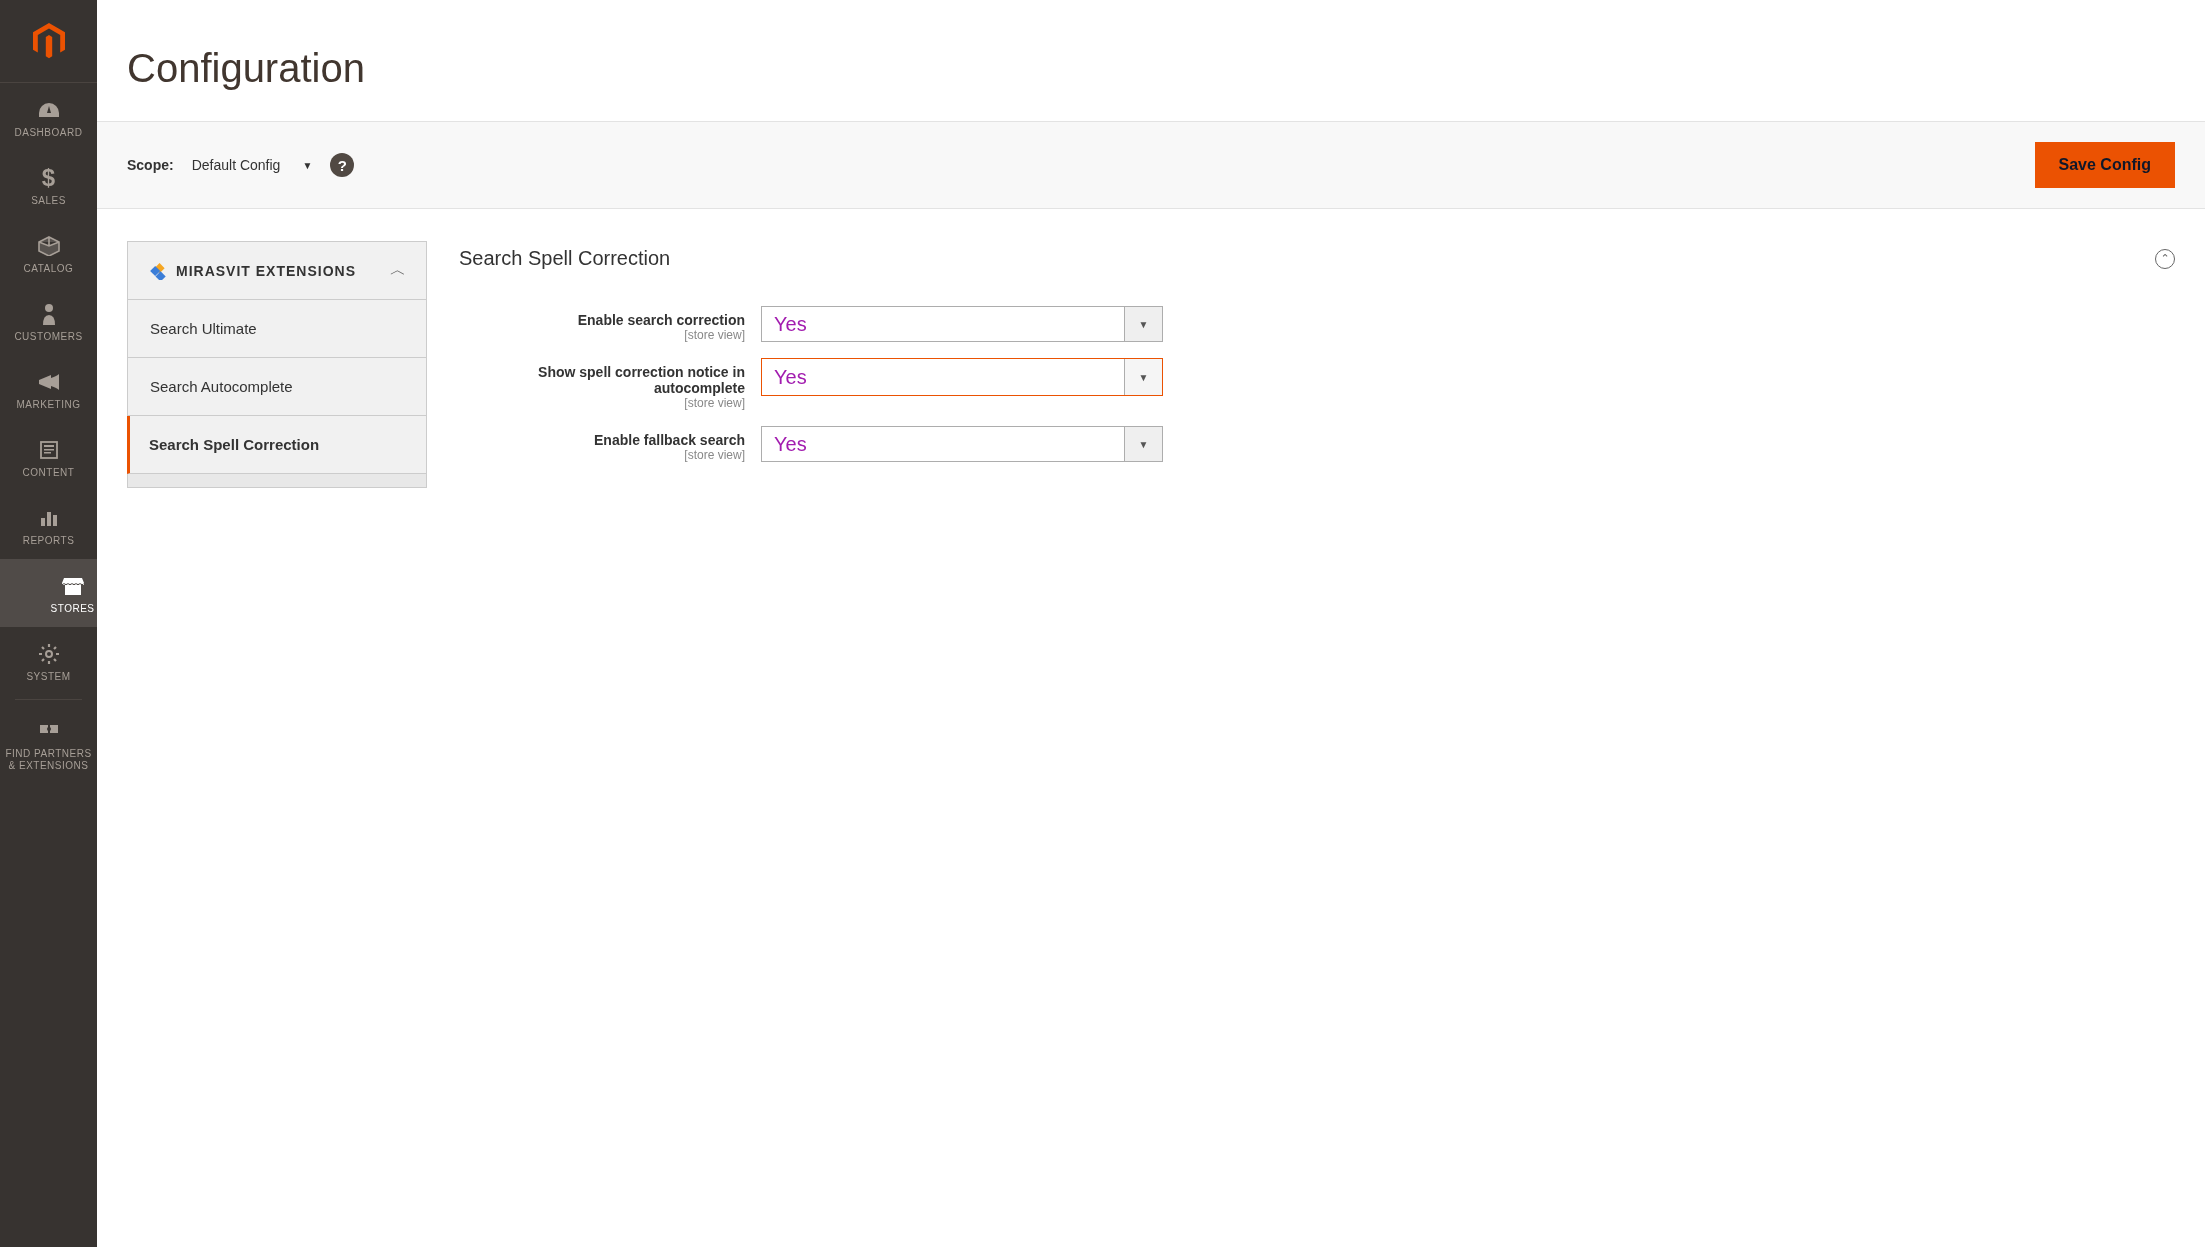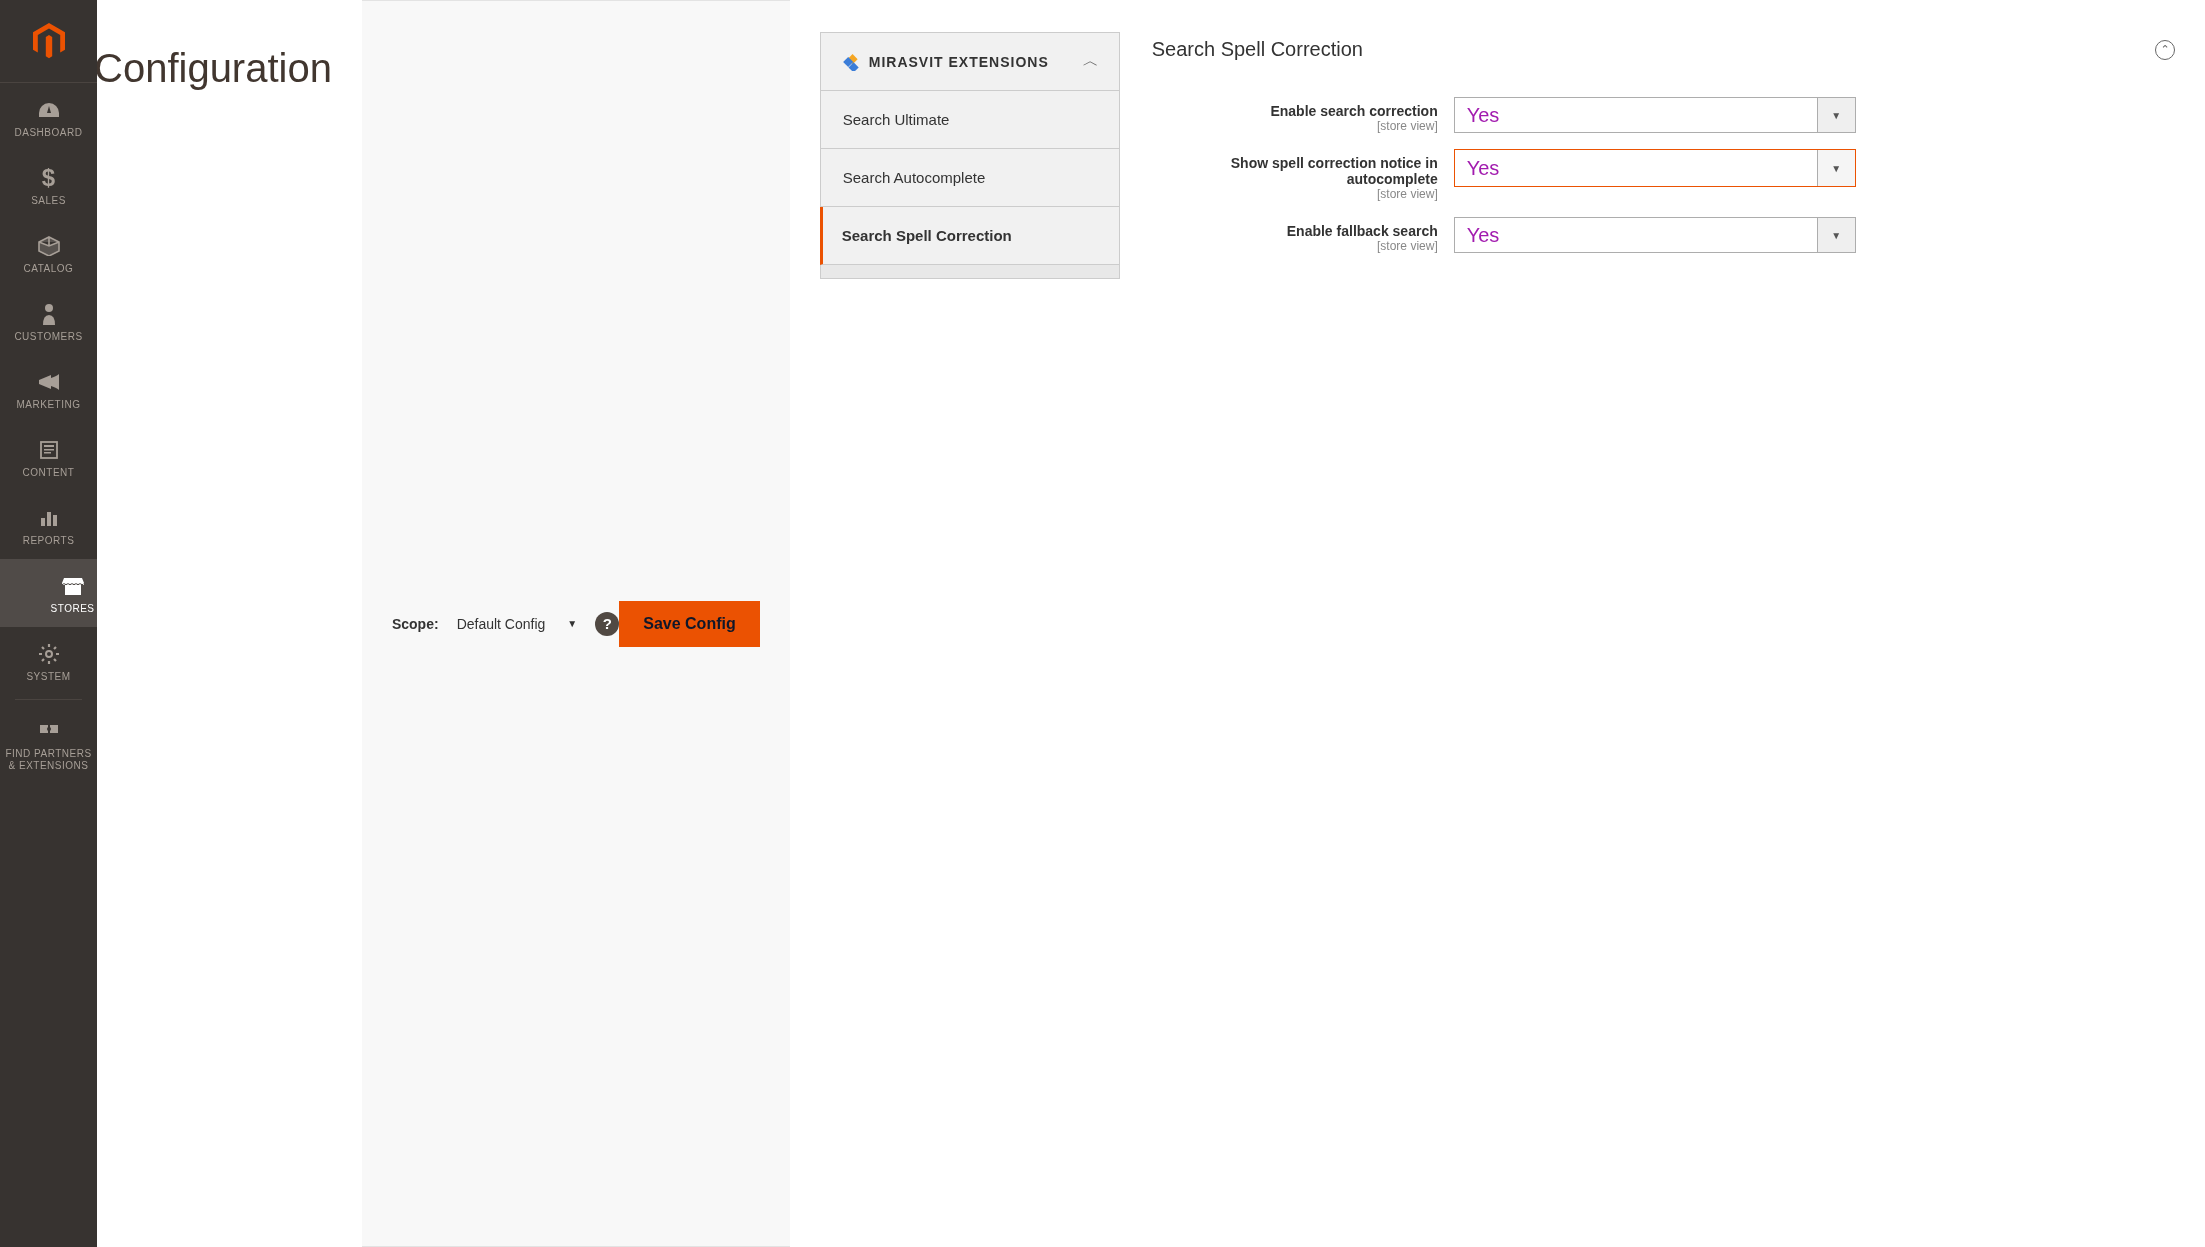--- a/index.html
+++ b/index.html
@@ -9,23 +9,23 @@
 .sidebar { position: fixed; top: 0; left: 0; width: 97px; height: 100vh; background: #373330; display: flex; flex-direction: column; align-items: center; z-index: 100; }
 .logo-box { width: 100%; height: 83px; display: flex; align-items: center; justify-content: center; border-bottom: 1px solid #4a4440; }
 .logo-box svg { width: 40px; height: 40px; }
 .nav-item { width: 100%; padding: 14px 0 12px; display: flex; flex-direction: column; align-items: center; cursor: pointer; color: #a79f97; text-decoration: none; position: relative; }
 .nav-item.active { background: #504b48; color: #fff; padding-left: 48px; }
 .nav-item .icon { font-size: 24px; height: 26px; display: flex; align-items: center; justify-content: center; margin-bottom: 4px; }
 .nav-item .label { font-size: 10px; letter-spacing: 0.5px; text-align: center; line-height: 1.2; padding: 0 4px; }
 .nav-sep { width: 70%; border-top: 1px solid #4a4440; margin: 4px 0; }
 
 
-.main { margin-left: 64px; min-height: 100vh; display: flex; flex-direction: row; }
+.main { margin-left: 97px; min-height: 100vh; display: flex; flex-direction: column; }
 .page-title { font-size: 40px; font-weight: 400; color: #41362f; padding: 46px 30px 30px; }
-.toolbar { background: #f8f8f8; border-top: 1px solid #e3e3e3; border-bottom: 1px solid #e3e3e3; padding: 20px 30px; display: flex; align-items: center; }
+.toolbar { background: #f8f8f8; border-top: 1px solid #e3e3e3; border-bottom: 1px solid #e3e3e3; padding: 20px 30px; display: flex; align-items: center; justify-content: space-between; }
 .scope-wrap { display: flex; align-items: center; gap: 18px; }
 .scope-label { font-weight: 700; font-size: 14px; }
 .scope-select { font-size: 14px; color: #333; display: flex; align-items: center; gap: 22px; cursor: pointer; }
 .scope-select .caret { font-size: 10px; }
 .help-icon { width: 24px; height: 24px; border-radius: 50%; background: #514943; color: #fff; display: flex; align-items: center; justify-content: center; font-weight: 700; font-size: 15px; cursor: pointer; }
 .save-btn { background: #eb5202; color: #0f172a; border: none; padding: 14px 24px; font-size: 16px; font-weight: 600; cursor: pointer; }
 
 .content { display: flex; padding: 32px 14px 60px 30px; gap: 32px; flex: 1; }
 .config-sidebar { width: 300px; flex-shrink: 0; }
 .tab-header { background: #f1f1f1; border: 1px solid #ccc; padding: 18px 20px; display: flex; align-items: center; justify-content: space-between; cursor: pointer; }

